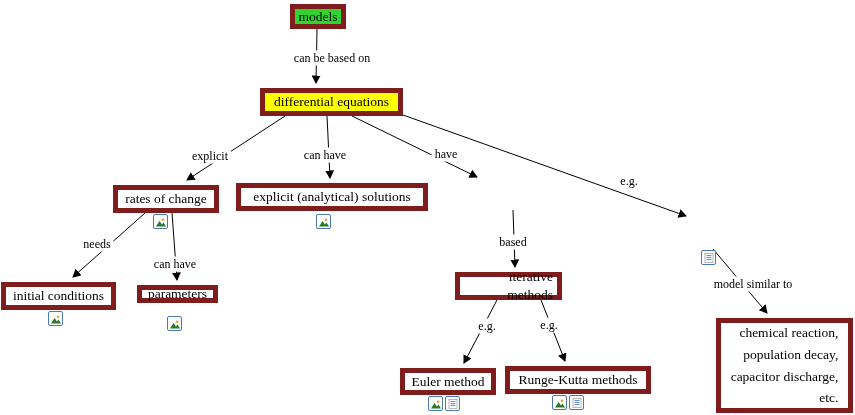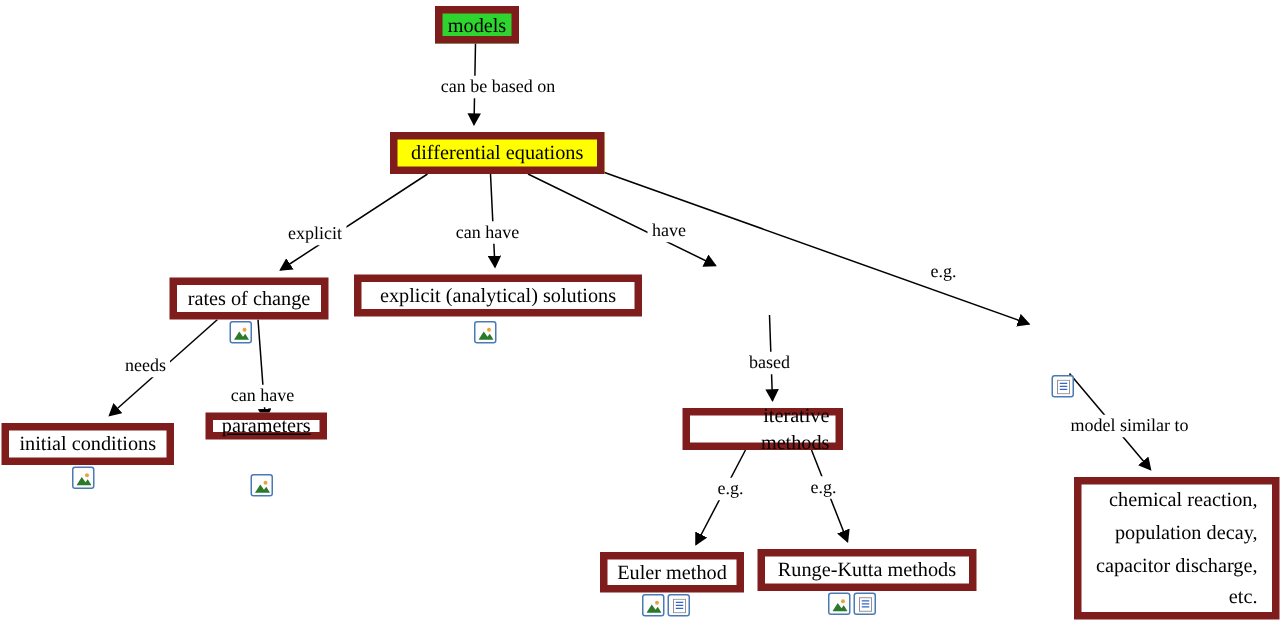--- a/index.html
+++ b/index.html
@@ -16,21 +16,21 @@
             border:1px solid #4a7ab5;border-radius:2px;display:flex;align-items:center;
             justify-content:center;padding:1px;}
   
   .n-models{left:290px;top:4px;width:56px;height:25px;background:#2ed52e;}
   .n-diffeq{left:240px;top:88px;width:143px;height:28px;background:#ffff00;margin-left:20px;}
   .n-rates{left:113px;top:185px;width:106px;height:28px;}
   .n-explicit{left:236px;top:183px;width:192px;height:28px;}
   .n-numerical{left:440px;top:182px;width:135px;height:28px;}
   .n-decay{left:650px;top:221px;width:122px;height:28px;}
   .n-initial{left:1px;top:282px;width:115px;height:28px;}
-  .n-params{left:137px;top:275px;width:81px;height:16px;text-decoration:underline;}
+  .n-params{left:137px;top:285px;width:81px;height:16px;}
   .n-iterative{left:455px;top:272px;width:107px;height:28px;}
   .n-euler{left:400px;top:368px;width:96px;height:27px;}
   .n-rk{left:505px;top:366px;width:146px;height:28px;}
   .n-similar{left:716px;top:318px;width:137px;height:95px;}
   
   .l-basedon{left:297px;top:58px;margin-left:35px;}
   .l-describes{left:210px;top:156px;}
   .l-canhave1{left:325px;top:155px;}
   .l-have{left:446px;top:154px;text-align:right;}
   .l-egdecay{left:629px;top:181px;}

